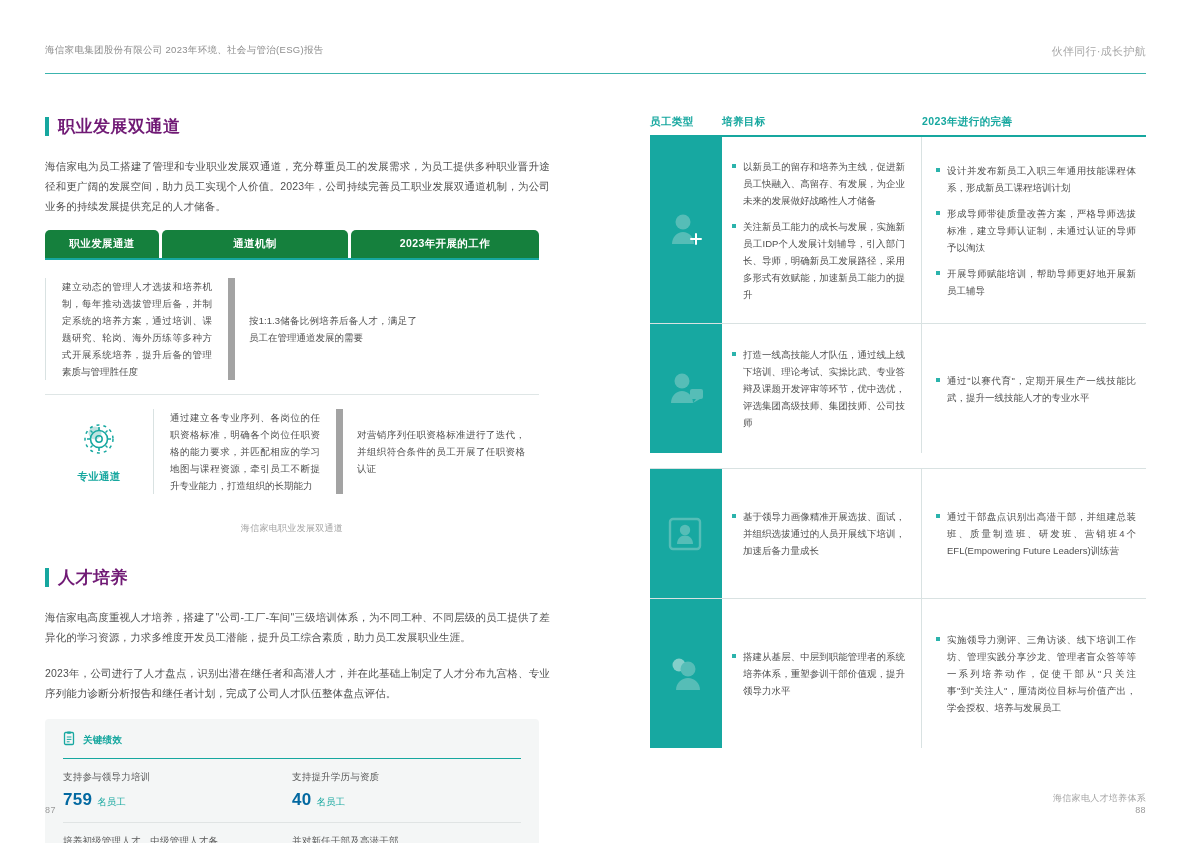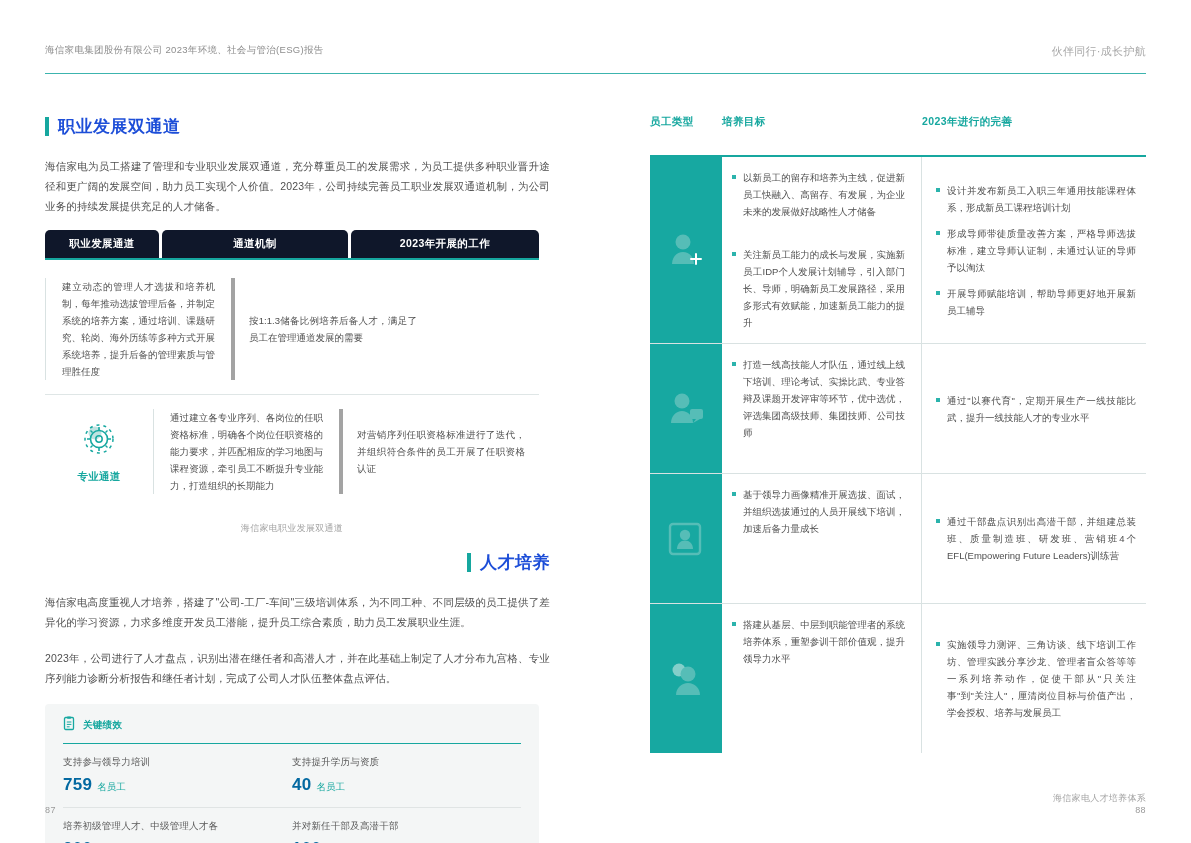--- a/index.html
+++ b/index.html
@@ -78,21 +78,21 @@
   .sec-bar {
     width: 4px;
     height: 19px;
     background: #16a79f;
     margin-right: 9px;
     flex: none;
   }
   .sec-title {
     font-size: 17px;
     font-weight: bold;
-    color: #1d4ed8;
+    color: #701a75;
     letter-spacing: .5px;
   }
 
   
   .para {
     font-size: 10.5px;
     line-height: 20px;
     color: #4f4f4f;
     text-align: justify;
     margin: 16px 0 10px 0;
@@ -102,21 +102,21 @@
   
   .ltable {
     margin-top: 14px;
     width: 494px;
   }
   .lt-head {
     display: flex;
     gap: 3px;
   }
   .lt-head .cell {
-    background: #0f172a;
+    background: #15803d;
     color: #ffffff;
     font-size: 10.5px;
     font-weight: bold;
     text-align: center;
     padding: 7px 10px 7px;
     border-radius: 5px 5px 0 0;
     letter-spacing: .4px;
   }
   .lt-head .c1 { width: 108px; }
   .lt-head .c2 { width: 190px; }
@@ -145,21 +145,21 @@
   .lt-c1-label {
     font-size: 10.5px;
     font-weight: bold;
     color: #16a79f;
     letter-spacing: .3px;
   }
   .lt-c2 {
     width: 190px;
     flex: none;
     border-left: 1px solid #d9e2e2;
-    border-right: 4px solid #a3a3a3;
+    border-right: 7px solid #a3a3a3;
     padding: 0 16px;
     box-sizing: border-box;
     font-size: 9.5px;
     line-height: 17px;
     color: #4f4f4f;
     text-align: justify;
   }
   .lt-c3 {
     width: 196px;
     flex: none;
@@ -230,21 +230,21 @@
   .kpi-unit {
     font-size: 9.5px;
     color: #16a79f;
     margin-left: 5px;
   }
 
   
   .rtable { width: 496px; }
   .rt-head {
     display: flex;
-    padding-bottom: 26px;
+    padding-bottom: 6px;
   }
   .rt-head .h1 { width: 72px; }
   .rt-head .h2 { width: 200px; }
   .rt-head .h3 { width: 224px; }
   .rt-head .cell {
     font-size: 10.5px;
     font-weight: bold;
     color: #16a79f;
     letter-spacing: .4px;
   }
@@ -272,21 +272,21 @@
   }
   .rt-c2 {
     width: 200px;
     flex: none;
     padding: 12px 16px 12px 10px;
     box-sizing: border-box;
     border-right: 1px solid #d9e2e2;
     align-self: stretch;
     display: flex;
     flex-direction: column;
-    justify-content: space-between;
+    justify-content: center;
   }
   .rt-c3 {
     width: 224px;
     flex: none;
     padding: 12px 10px 12px 14px;
     box-sizing: border-box;
     align-self: stretch;
     display: flex;
     flex-direction: column;
     justify-content: center;
@@ -379,21 +379,21 @@
           </span>
           <span class="lt-c1-label">专业通道</span>
         </div>
         <div class="lt-c2">通过建立各专业序列、各岗位的任职资格标准，明确各个岗位任职资格的能力要求，并匹配相应的学习地图与课程资源，牵引员工不断提升专业能力，打造组织的长期能力</div>
         <div class="lt-c3">对营销序列任职资格标准进行了迭代，并组织符合条件的员工开展了任职资格认证</div>
       </div>
     </div>
 
     <div class="fig-caption">海信家电职业发展双通道</div>
 
-    <div class="sec-head" style="margin-top:16px;justify-content:flex-end;">
+    <div class="sec-head" style="margin-top:31px;">
       <div class="sec-bar"></div>
       <div class="sec-title">人才培养</div>
     </div>
 
     <p class="para">海信家电高度重视人才培养，搭建了"公司-工厂-车间"三级培训体系，为不同工种、不同层级的员工提供了差异化的学习资源，力求多维度开发员工潜能，提升员工综合素质，助力员工发展职业生涯。</p>
     <p class="para">2023年，公司进行了人才盘点，识别出潜在继任者和高潜人才，并在此基础上制定了人才分布九宫格、专业序列能力诊断分析报告和继任者计划，完成了公司人才队伍整体盘点评估。</p>
 
     <div class="kpi">
       <div class="kpi-head">
         <span>
@@ -482,21 +482,21 @@
             </svg>
           </div>
           <div class="rt-c2">
             <div class="bullet-item">打造一线高技能人才队伍，通过线上线下培训、理论考试、实操比武、专业答辩及课题开发评审等环节，优中选优，评选集团高级技师、集团技师、公司技师</div>
           </div>
           <div class="rt-c3">
             <div class="bullet-item">通过"以赛代育"，定期开展生产一线技能比武，提升一线技能人才的专业水平</div>
           </div>
         </div>
 
-        <div class="rt-row" style="min-height:130px;">
+        <div class="rt-row" style="min-height:130px;margin-top:15px;">
           <div class="rt-iconcell">
             <svg width="40" height="44" viewBox="0 0 40 44" fill="none" xmlns="http://www.w3.org/2000/svg">
               <rect x="4" y="7" width="30" height="30" rx="3" fill="none" stroke="#56bdb7" stroke-width="2.4"></rect>
               <circle cx="19" cy="18" r="5.2" fill="#56bdb7"></circle>
               <path d="M11 32 c0-5 3.6-8.4 8-8.4 s8 3.4 8 8.4" fill="#56bdb7"></path>
             </svg>
           </div>
           <div class="rt-c2">
             <div class="bullet-item">基于领导力画像精准开展选拔、面试，并组织选拔通过的人员开展线下培训，加速后备力量成长</div>
           </div>

